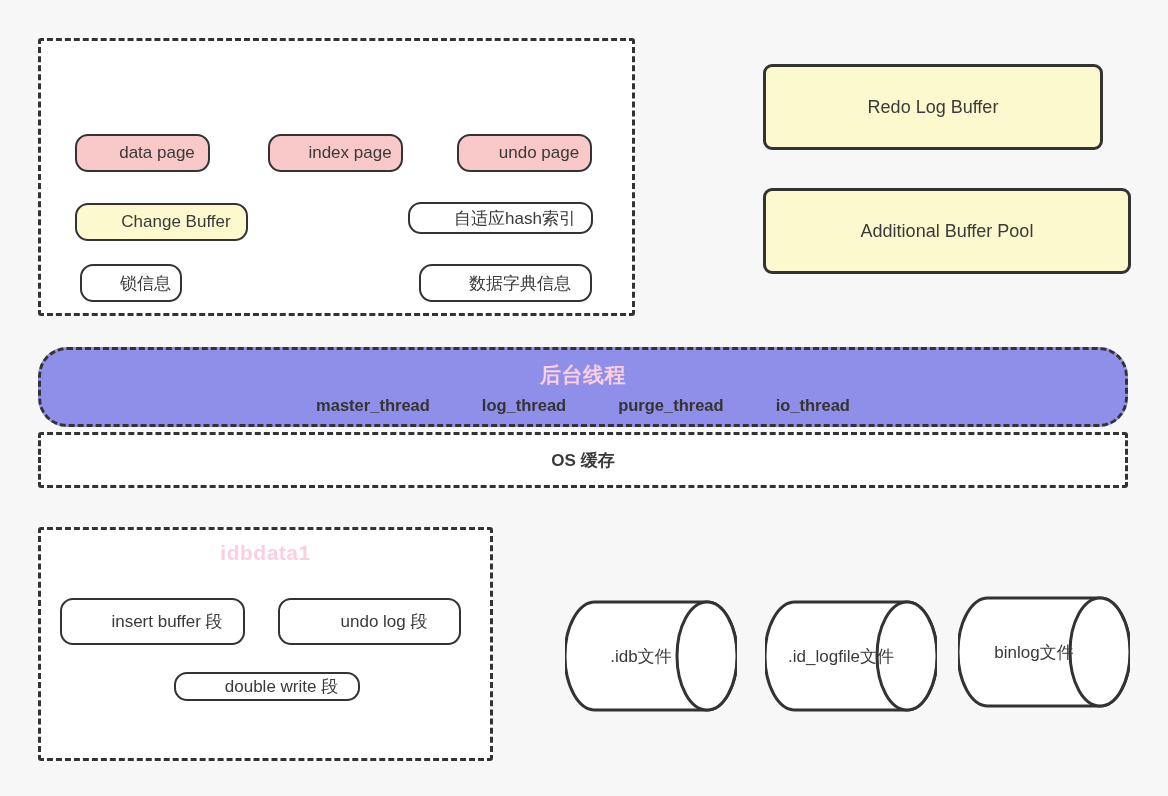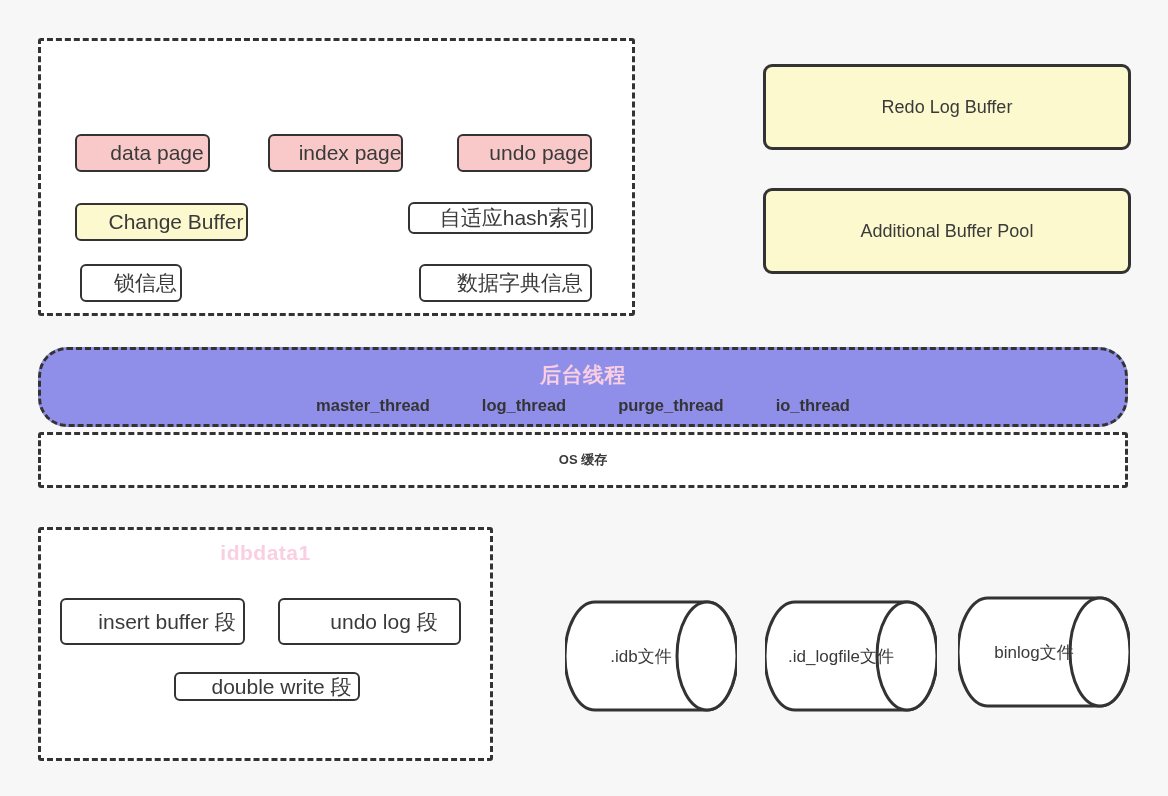--- a/index.html
+++ b/index.html
@@ -20,22 +20,22 @@
     background:var(--panel);
     border:3px dashed var(--border);
     border-radius:3px;
   }
   .panel-title{
     text-align:center;font-weight:bold;font-size:22px;color:var(--pink-title);
     letter-spacing:.5px;
   }
   .node{
     position:absolute;display:flex;align-items:center;justify-content:center;
-    border:2.5px solid var(--border);border-radius:6px;background:var(--panel);
-    font-size:21px;color:var(--text);white-space:nowrap;padding-left:29px;
+    border:2.5px solid var(--border);border-radius:13px;background:var(--panel);
+    font-size:17px;color:var(--text);white-space:nowrap;padding-left:29px;
   }
   .node.pink{background:var(--pink);}
   .node.yellow{background:var(--yellow);}
   .big-yellow{
     position:absolute;display:flex;align-items:center;justify-content:center;
     background:var(--yellow);border:3px solid var(--border);border-radius:9px;
     font-size:18px;color:var(--text);
   }
   .purple-band{
     background:var(--purple);
@@ -44,21 +44,21 @@
     display:flex;flex-direction:column;align-items:center;justify-content:center;
     gap:7px;
   }
   .purple-band .panel-title{font-size:21px;}
   .threads-row{
     display:flex;gap:52px;align-items:center;justify-content:center;
     font-weight:bold;font-size:16.5px;color:#343434;
   }
   .os-band{
     display:flex;align-items:center;justify-content:center;
-    font-weight:bold;font-size:13px;color:var(--text);
+    font-weight:bold;font-size:17px;color:var(--text);
   }
   .cylinder{position:absolute;}
   .cylinder svg{display:block;}
   .cyl-label{
     position:absolute;left:6px;top:0;width:140px;height:100%;
     display:flex;align-items:center;justify-content:center;
     font-size:17px;color:var(--text);white-space:nowrap;
   }
 </style>
 </head>
@@ -69,21 +69,21 @@
   <div class="abs dashed-panel" style="left:38px;top:38px;width:597px;height:278px;">
     <div class="node pink" style="left:34px;top:93px;width:135px;height:38px;">data page</div>
     <div class="node pink" style="left:227px;top:93px;width:135px;height:38px;">index page</div>
     <div class="node pink" style="left:416px;top:93px;width:135px;height:38px;">undo page</div>
     <div class="node yellow" style="left:34px;top:162px;width:173px;height:38px;text-align:right;">Change Buffer</div>
     <div class="node" style="left:367px;top:161px;width:185px;height:32px;">自适应hash索引</div>
     <div class="node" style="left:39px;top:223px;width:102px;height:38px;">锁信息</div>
     <div class="node" style="left:378px;top:223px;width:173px;height:38px;">数据字典信息</div>
   </div>
 
-  <div class="big-yellow" style="left:763px;top:64px;width:368px;height:86px;">Redo Log Buffer</div>
+  <div class="big-yellow" style="left:763px;top:64px;width:340px;height:86px;">Redo Log Buffer</div>
   <div class="big-yellow" style="left:763px;top:188px;width:368px;height:86px;">Additional Buffer Pool</div>
 
   <div class="abs purple-band" style="left:38px;top:347px;width:1090px;height:80px;border-radius:29px;">
     <div class="panel-title" style="margin-top:2px;">后台线程</div>
     <div class="threads-row">
       <span>master_thread</span>
       <span>log_thread</span>
       <span>purge_thread</span>
       <span>io_thread</span>
     </div>

